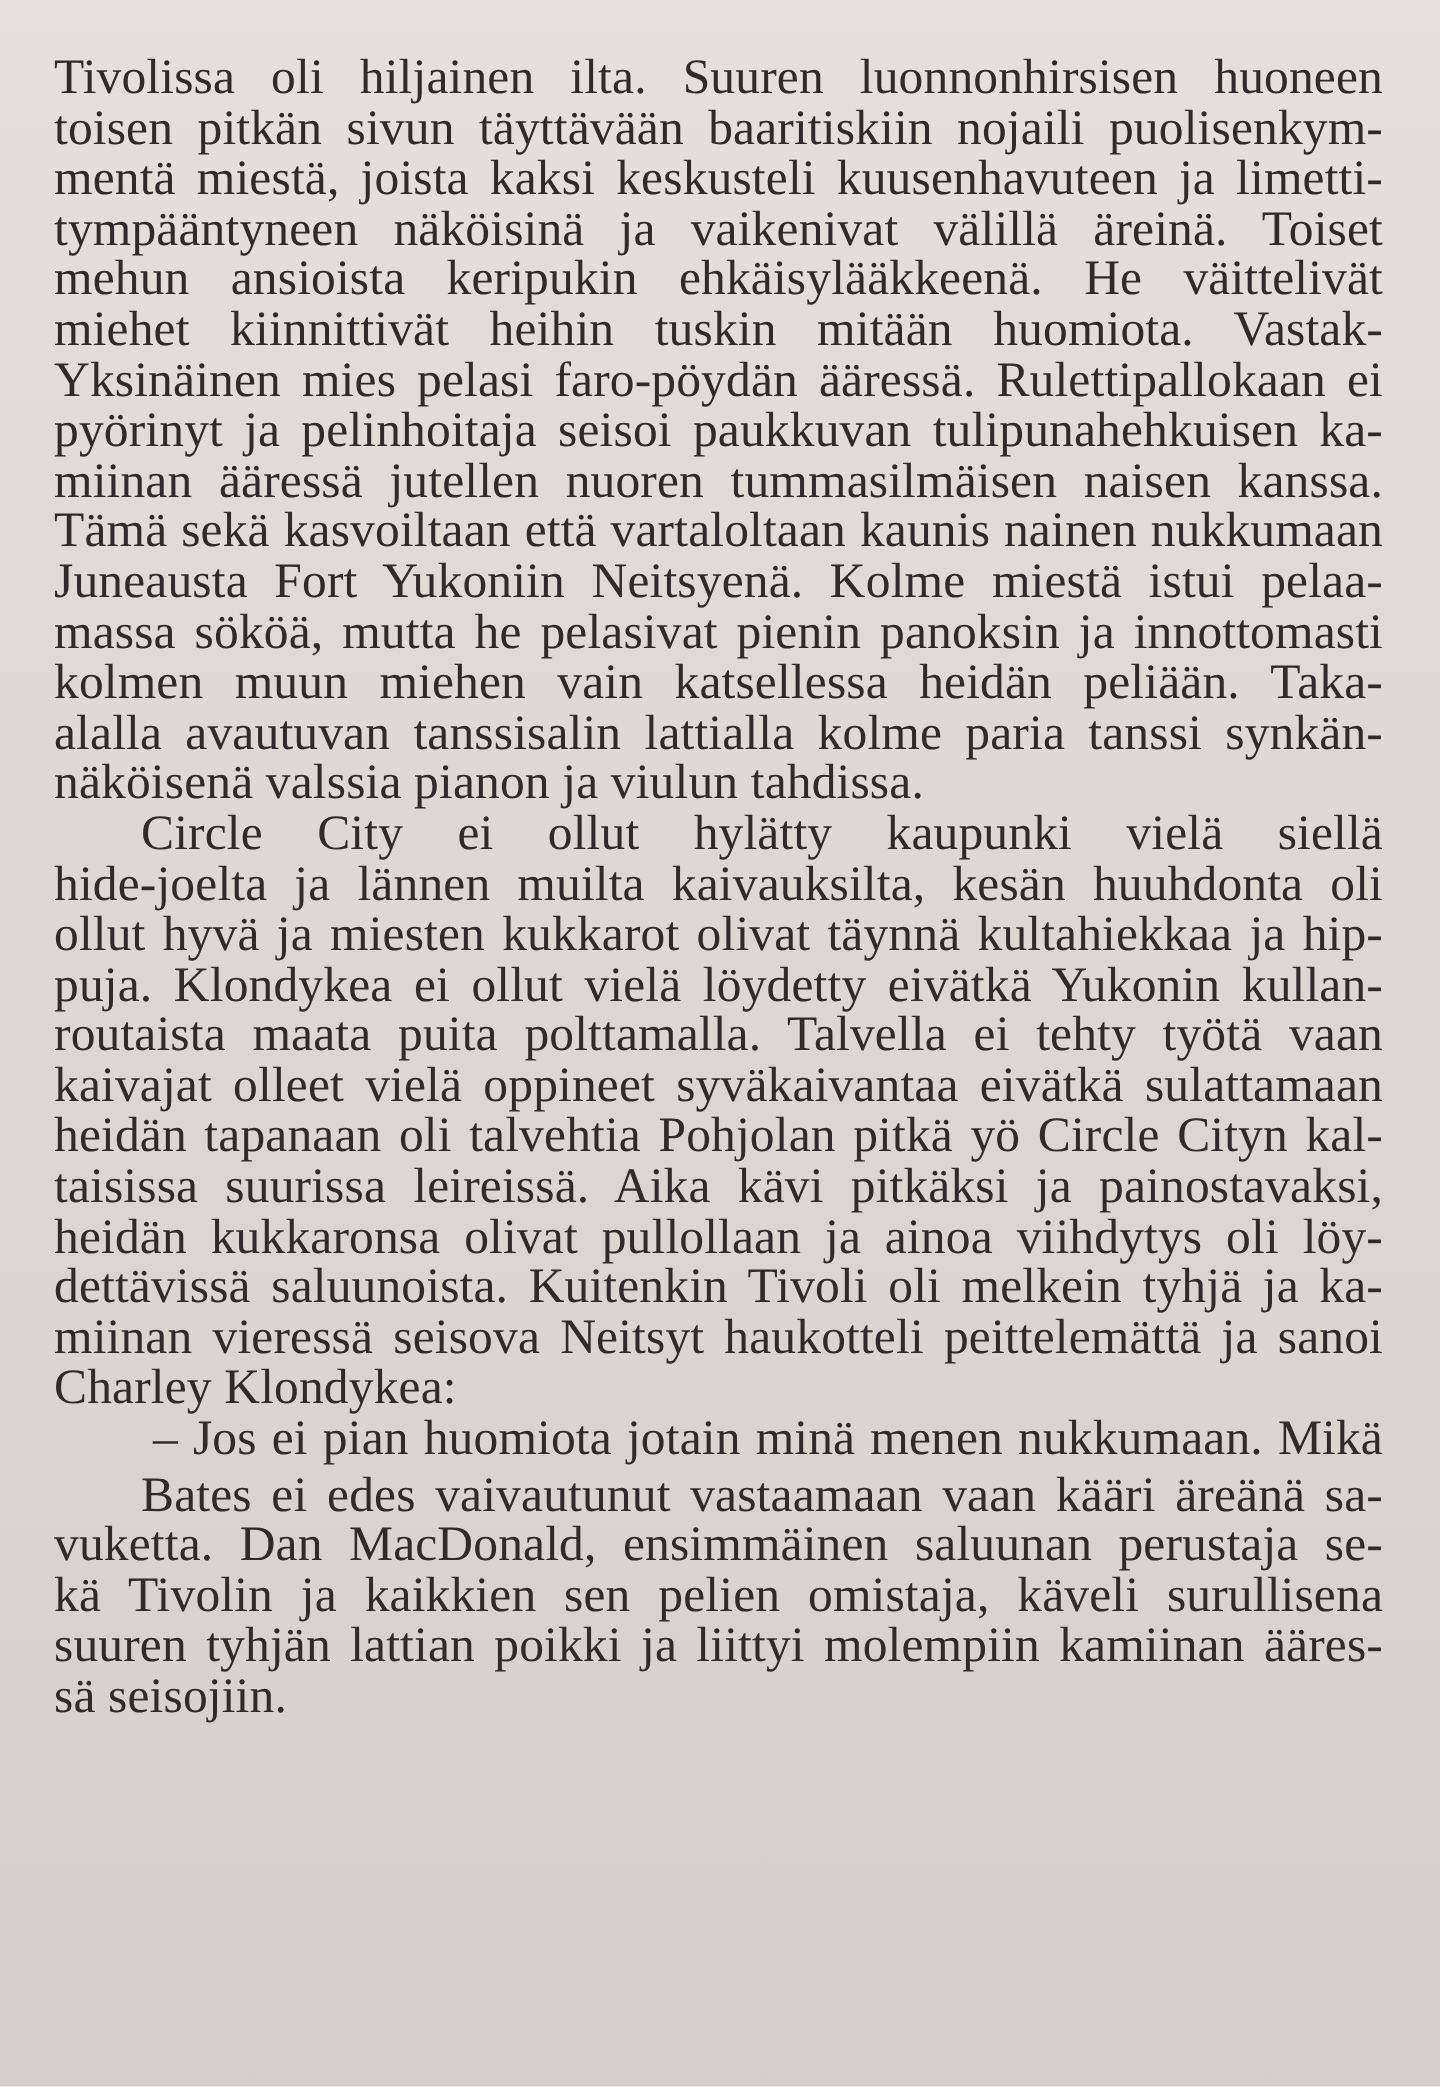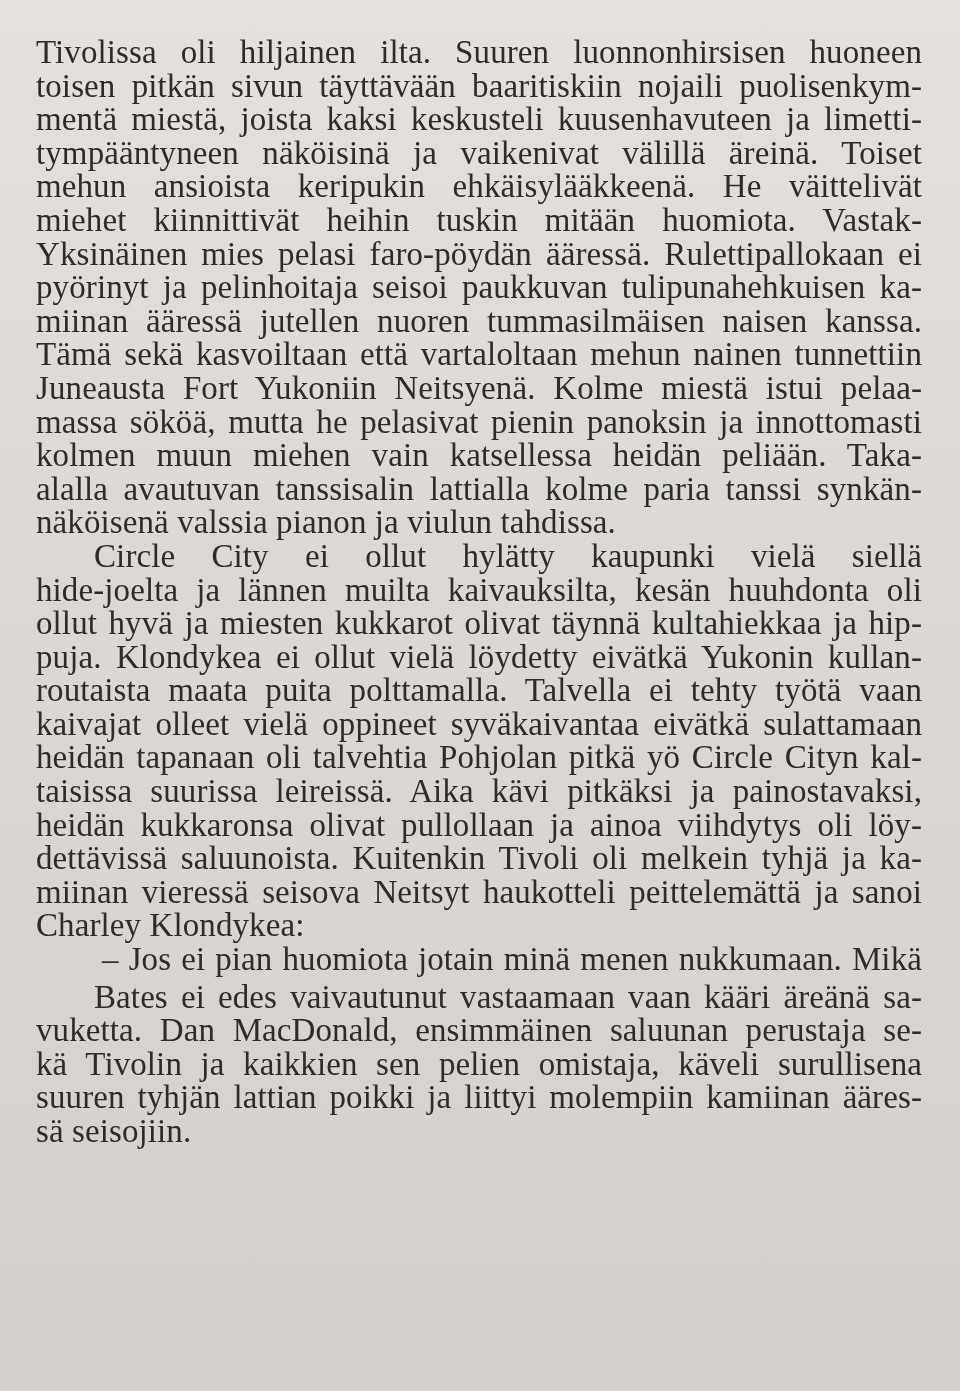--- a/index.html
+++ b/index.html
@@ -55,21 +55,21 @@
   <div class="para">
     <span class="line">Tivolissa oli hiljainen ilta. Suuren luonnonhirsisen huoneen</span>
     <span class="line">toisen pitkän sivun täyttävään baaritiskiin nojaili puolisenkym-</span>
     <span class="line">mentä miestä, joista kaksi keskusteli kuusenhavuteen ja limetti-</span>
     <span class="line">tympääntyneen näköisinä ja vaikenivat välillä äreinä. Toiset</span>
     <span class="line">mehun ansioista keripukin ehkäisylääkkeenä. He väittelivät</span>
     <span class="line">miehet kiinnittivät heihin tuskin mitään huomiota. Vastak-</span>
     <span class="line">Yksinäinen mies pelasi faro-pöydän ääressä. Rulettipallokaan ei</span>
     <span class="line">pyörinyt ja pelinhoitaja seisoi paukkuvan tulipunahehkuisen ka-</span>
     <span class="line">miinan ääressä jutellen nuoren tummasilmäisen naisen kanssa.</span>
-    <span class="line">Tämä sekä kasvoiltaan että vartaloltaan mehun nainen tunnettiin</span>
+    <span class="line">Tämä sekä kasvoiltaan että vartaloltaan kaunis nainen nukkumaan</span>
     <span class="line">Juneausta Fort Yukoniin Neitsyenä. Kolme miestä istui pelaa-</span>
     <span class="line">massa sököä, mutta he pelasivat pienin panoksin ja innottomasti</span>
     <span class="line">kolmen muun miehen vain katsellessa heidän peliään. Taka-</span>
     <span class="line">alalla avautuvan tanssisalin lattialla kolme paria tanssi synkän-</span>
     <span class="line last">näköisenä valssia pianon ja viulun tahdissa.</span>
   </div>
 
   <div class="para">
     <span class="line indent">Circle City ei ollut hylätty kaupunki vielä siellä</span>
     <span class="line">hide-joelta ja lännen muilta kaivauksilta, kesän huuhdonta oli</span>

